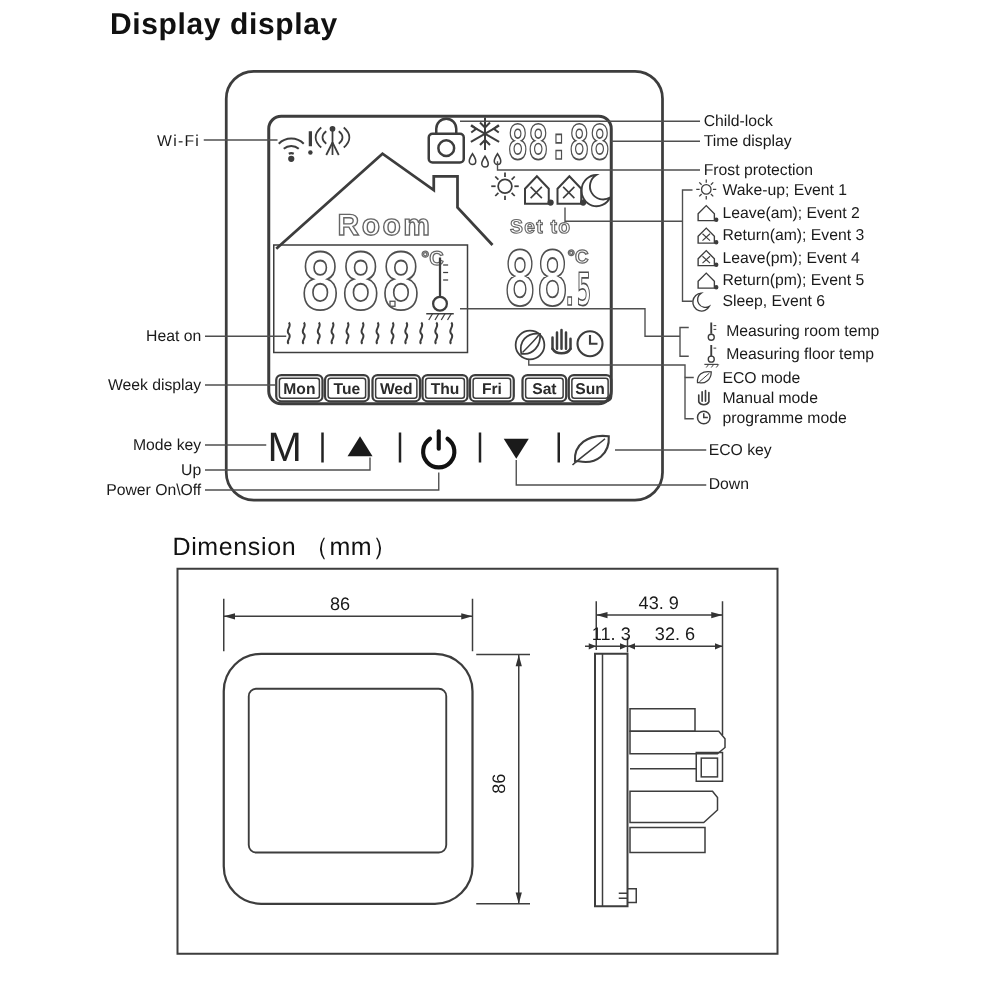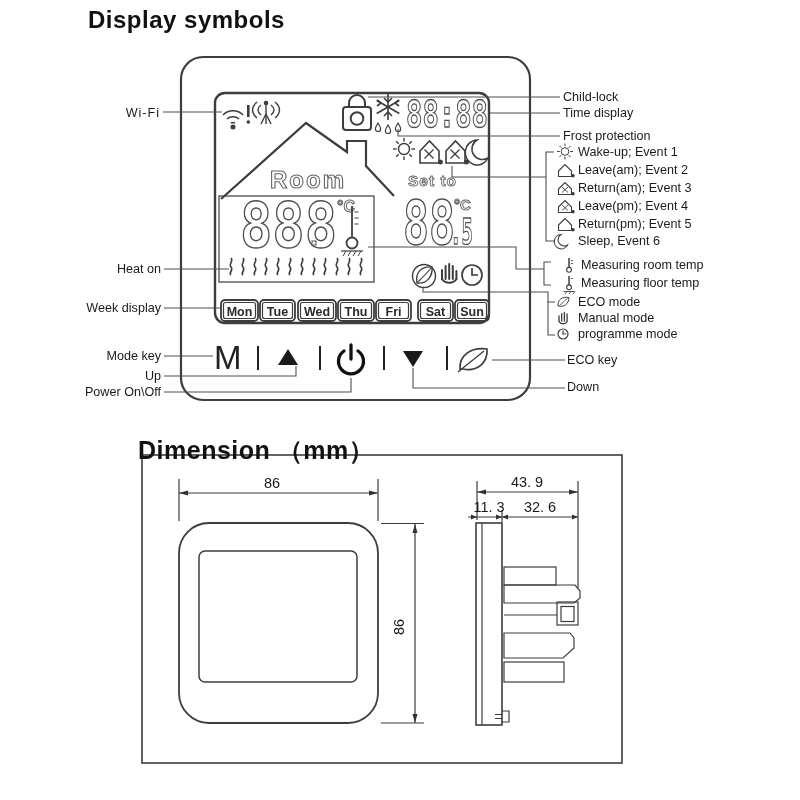--- a/index.html
+++ b/index.html
@@ -1,40 +1,40 @@
 <!DOCTYPE html>
 <html><head>
 <meta charset="utf-8">
 <style>
   html,body{margin:0;padding:0;background:#fff;}
   .canvas{position:relative;width:800px;height:800px;background:#fff;
           font-family:"Liberation Sans",sans-serif;overflow:hidden;}
   .page-title{position:absolute;left:88px;top:6px;font-size:24px;font-weight:bold;
               color:#111;letter-spacing:.5px;z-index:3;}
-  .dim-title{position:absolute;left:138px;top:434px;font-size:25px;font-weight:bold;
+  .dim-title{position:absolute;left:138px;top:424px;font-size:20px;font-weight:normal;
              color:#111;letter-spacing:.5px;z-index:3;}
   svg{position:absolute;left:0;}
   svg.top{top:0;}
   svg.bottom{top:440px;}
   .art{stroke:#3d3d3d;fill:none;}
   .ln{stroke:#4f4f4f;stroke-width:1.1;fill:none;}
   .lbl{font-size:12.6px;fill:#1a1a1a;}
   .lblL{text-anchor:end;}
   .lcd{fill:#fff;stroke:#4f4f4f;font-family:"DejaVu Sans Mono",monospace;font-weight:bold;}
   .lcdtxt{fill:none;stroke:#666;font-weight:bold;}
   .dimtxt{font-size:14.5px;fill:#1a1a1a;text-anchor:middle;}
   .arrow{fill:#333;stroke:none;}
   .thin{stroke:#3d3d3d;stroke-width:1.2;fill:none;}
 </style>
 </head>
 <body>
 
 <div class="canvas">
 
-  <div class="page-title">Display symbols</div>
+  <div class="page-title">Display display</div>
 
   <svg class="top" width="800" height="438" viewBox="0 0 800 438">
     <defs>
       <path id="sq" d="M0,0 C3,3 -3,6 0,9 C3,12 -3,15 0,17"></path>
       <path id="drop" d="M0,-5 C1.8,-2.2 2.6,-0.8 2.6,0.9 A2.6,2.6 0 1 1 -2.6,0.9 C-2.6,-0.8 -1.8,-2.2 0,-5 Z"></path>
     </defs>
 
     <rect x="181" y="57" width="349" height="343" rx="22" fill="#fff" class="art" stroke-width="2.2"></rect>
     <rect x="215" y="93" width="274" height="230" rx="10" fill="#fff" class="art" stroke-width="2.4"></rect>
 

